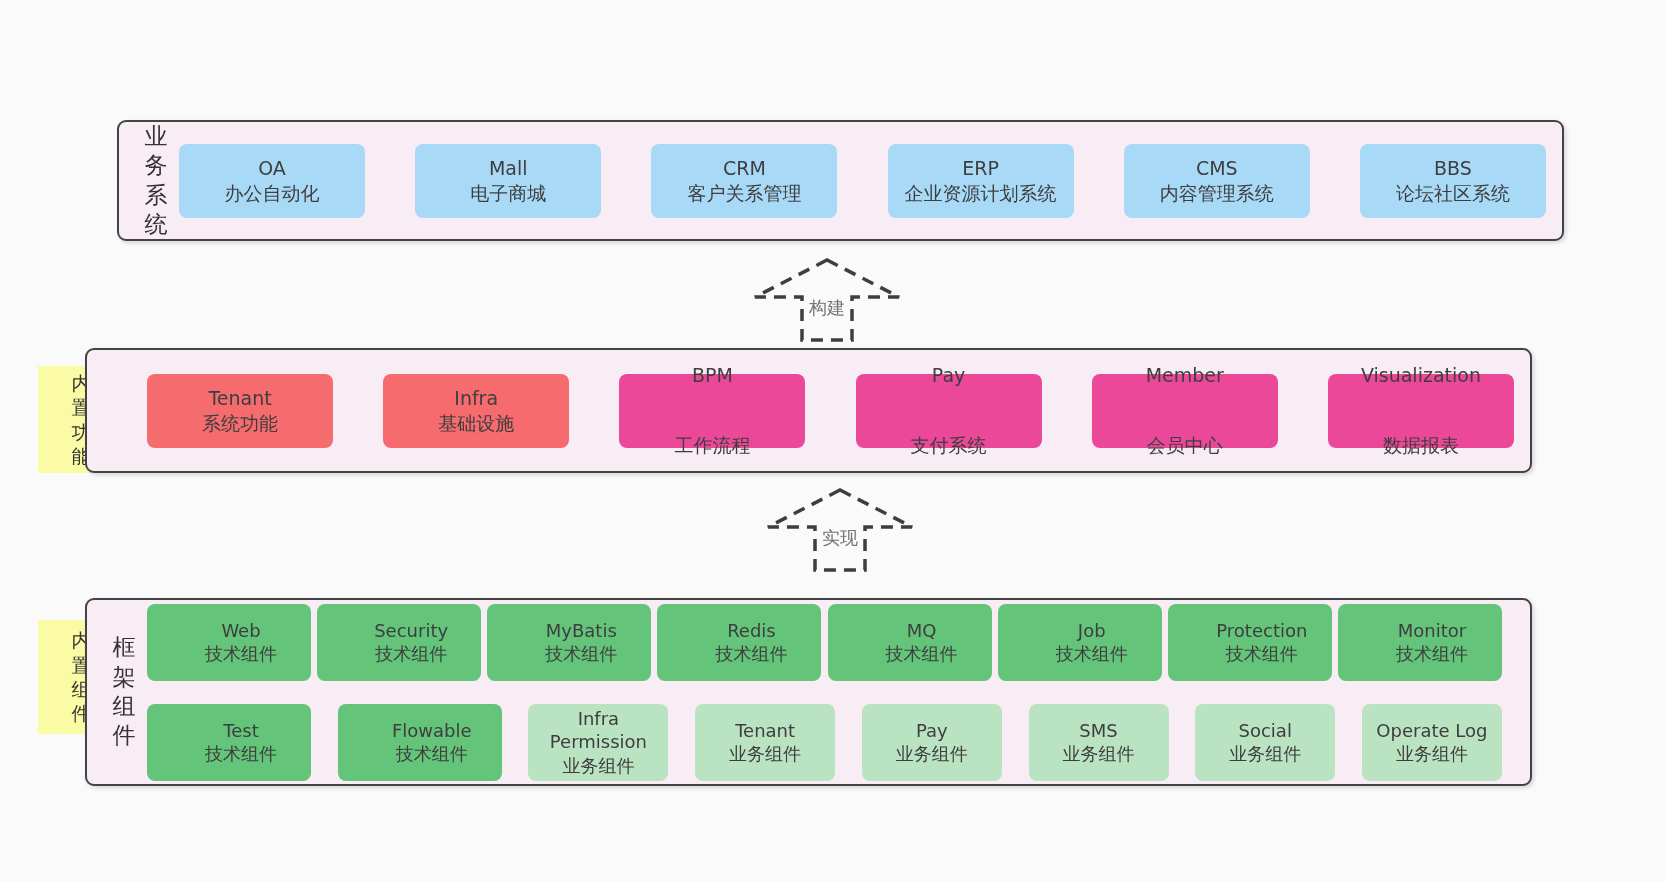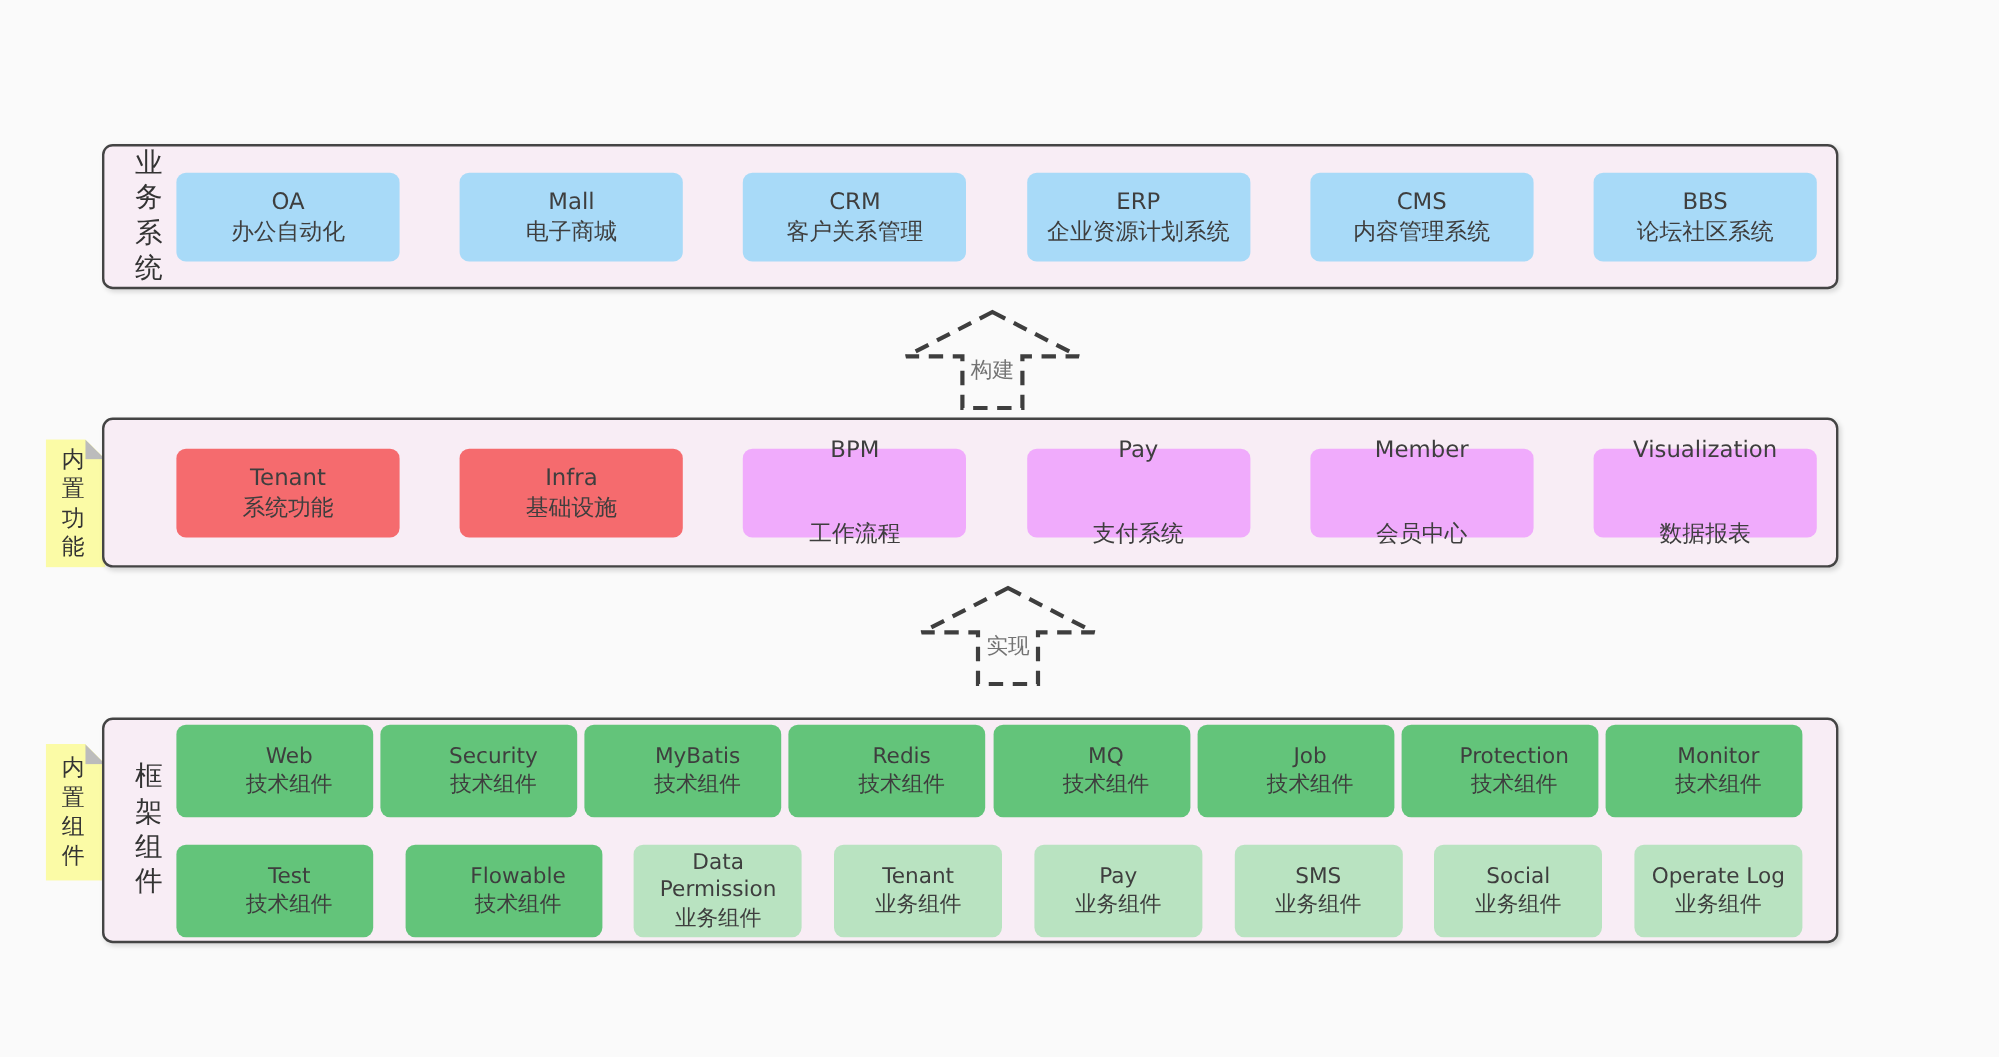--- a/index.html
+++ b/index.html
@@ -7,21 +7,21 @@
     position:relative; width:1666px; height:881px;
     background:#fafafa; overflow:hidden;
     font-family:"DejaVu Sans","Liberation Sans",sans-serif;
     color:#3e3e3e;
   }
   .band {
     position:absolute; left:85px; width:1447px; box-sizing:border-box;
     background:#f8edf5; border:2px solid #444; border-radius:9px;
     box-shadow:2px 2px 4px rgba(0,0,0,0.14); z-index:1;
   }
-  #band1 { top:120px; height:121px; }
+  #band1 { top:120px; height:121px;margin-left:32px; }
   #band2 { top:348px; height:125px; }
   #band3 { top:598px; height:188px; }
 
   .vlabel {
     position:absolute; left:12px; top:0; bottom:0; width:50px;
     display:flex; align-items:center; justify-content:center;
     font-size:23px; color:#333;
   }
   .vtext { display:inline-block; width:1.15em; word-break:break-all; text-align:center; line-height:1.28; }
 
@@ -33,27 +33,28 @@
   .row { display:flex; justify-content:space-between; }
 
   .box {
     width:186px; height:74px; border-radius:8px;
     display:flex; flex-direction:column; align-items:center; justify-content:center;
     text-align:center; font-size:19px; line-height:1.3; color:#3e3e3e;
   }
   #band3 .box { width:140px; height:77px; font-size:18px; line-height:1.28; }
   .box.blue       { background:#a8daf8; }
   .box.red        { background:#f56b6e; }
-  .box.pink       { background:#f0abfc;gap:45px; }
+  .box.pink       { background:#ec4899;gap:45px; }
   .box.green      { background:#63c47a;padding-left:24px; }
   .box.lightgreen { background:#b9e3c1; }
 
   .note {
     position:absolute; width:50px; background:#fbfba6; z-index:0;
     clip-path:polygon(0 0, calc(100% - 17px) 0, 100% 17px, 100% 100%, 0 100%);
+    padding-left:40px;
   }
   #note2 { left:38px; top:366px; height:107px; }
   #note3 { left:38px; top:620px; height:114px; }
   .fold {
     position:absolute; top:0; right:0; width:17px; height:17px;
     background:#bcbcbc; clip-path:polygon(0 0, 100% 100%, 0 100%);
   }
   .ntext {
     position:absolute; left:0; right:4px; top:0; bottom:0;
     display:flex; align-items:center; justify-content:center;
@@ -230,21 +231,21 @@
             <span>Test</span>
             <span>技术组件</span>
           </div>
 
           <div class="box green">
             <span>Flowable</span>
             <span>技术组件</span>
           </div>
 
           <div class="box lightgreen">
-            <span>Data Permission</span>
+            <span>Infra Permission</span>
             <span>业务组件</span>
           </div>
 
           <div class="box lightgreen">
             <span>Tenant</span>
             <span>业务组件</span>
           </div>
 
           <div class="box lightgreen">
             <span>Pay</span>

